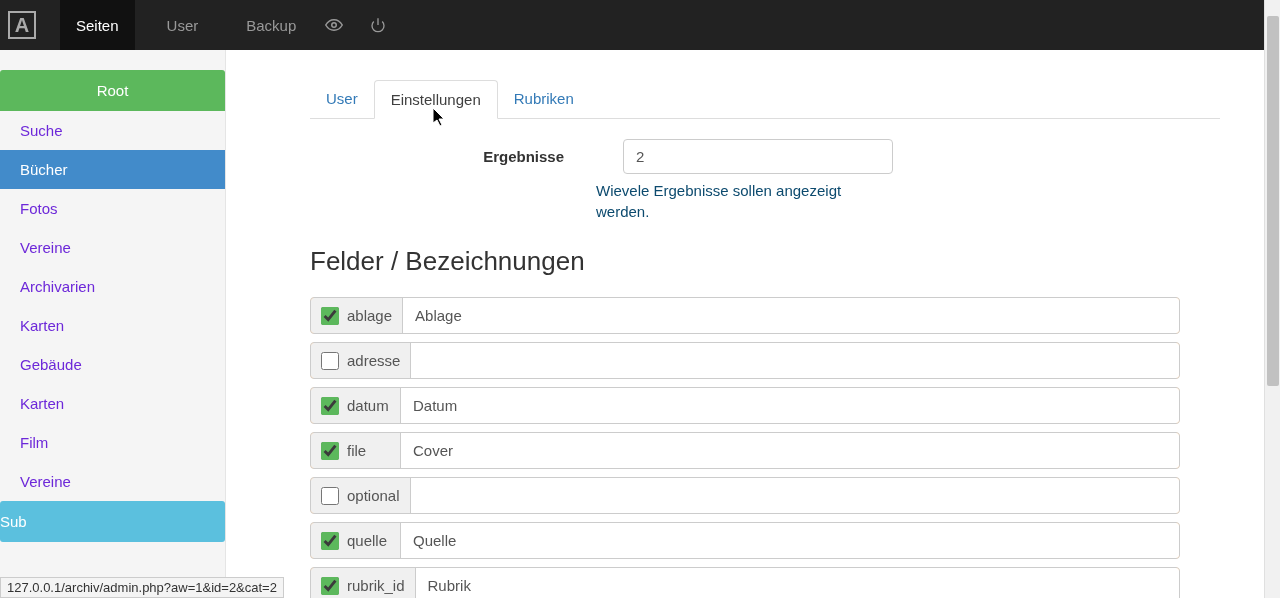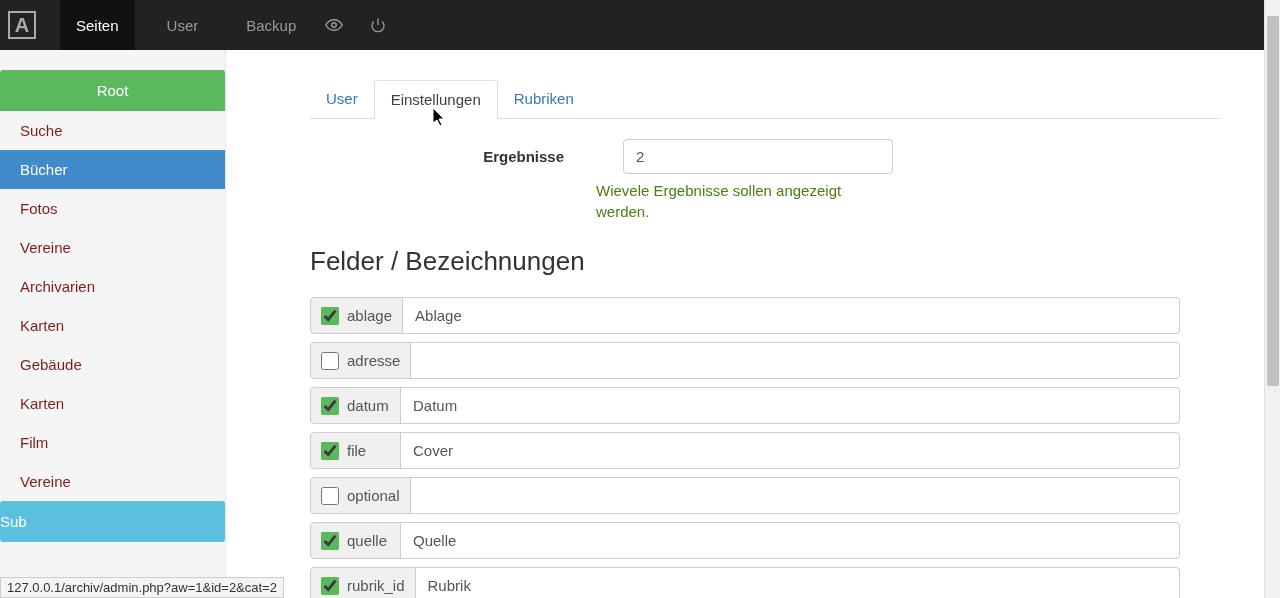--- a/index.html
+++ b/index.html
@@ -69,21 +69,21 @@
     background: #5cb85c;
     color: #fff;
     text-align: center;
     padding: 12px 0;
     font-size: 15px;
     border-radius: 3px 3px 0 0;
     margin: 0;
   }
   .sidebar .side-item {
     padding: 11px 20px;
-    color: #7f1d1d;
+    color: #6d28d9;
     cursor: pointer;
     background: transparent;
     font-size: 15px;
   }
   .sidebar .side-item.selected {
     background: #428bca;
     color: #fff;
   }
   .sidebar .sub-btn {
     background: #5bc0de;
@@ -137,21 +137,21 @@
   .form-row input[type="text"] {
     width: 100%;
     padding: 8px 12px;
     border: 1px solid #ccc;
     border-radius: 4px;
     font-size: 15px;
     color: #555;
   }
   .help-text {
     margin-left: 286px;
-    color: #4d7c0f;
+    color: #0c4a6e;
     font-size: 15px;
     max-width: 260px;
     line-height: 1.4;
     margin-bottom: 24px;
   }
   h2.section-title {
     font-size: 26px;
     font-weight: 400;
     color: #333;
     margin: 10px 0 20px 0;

